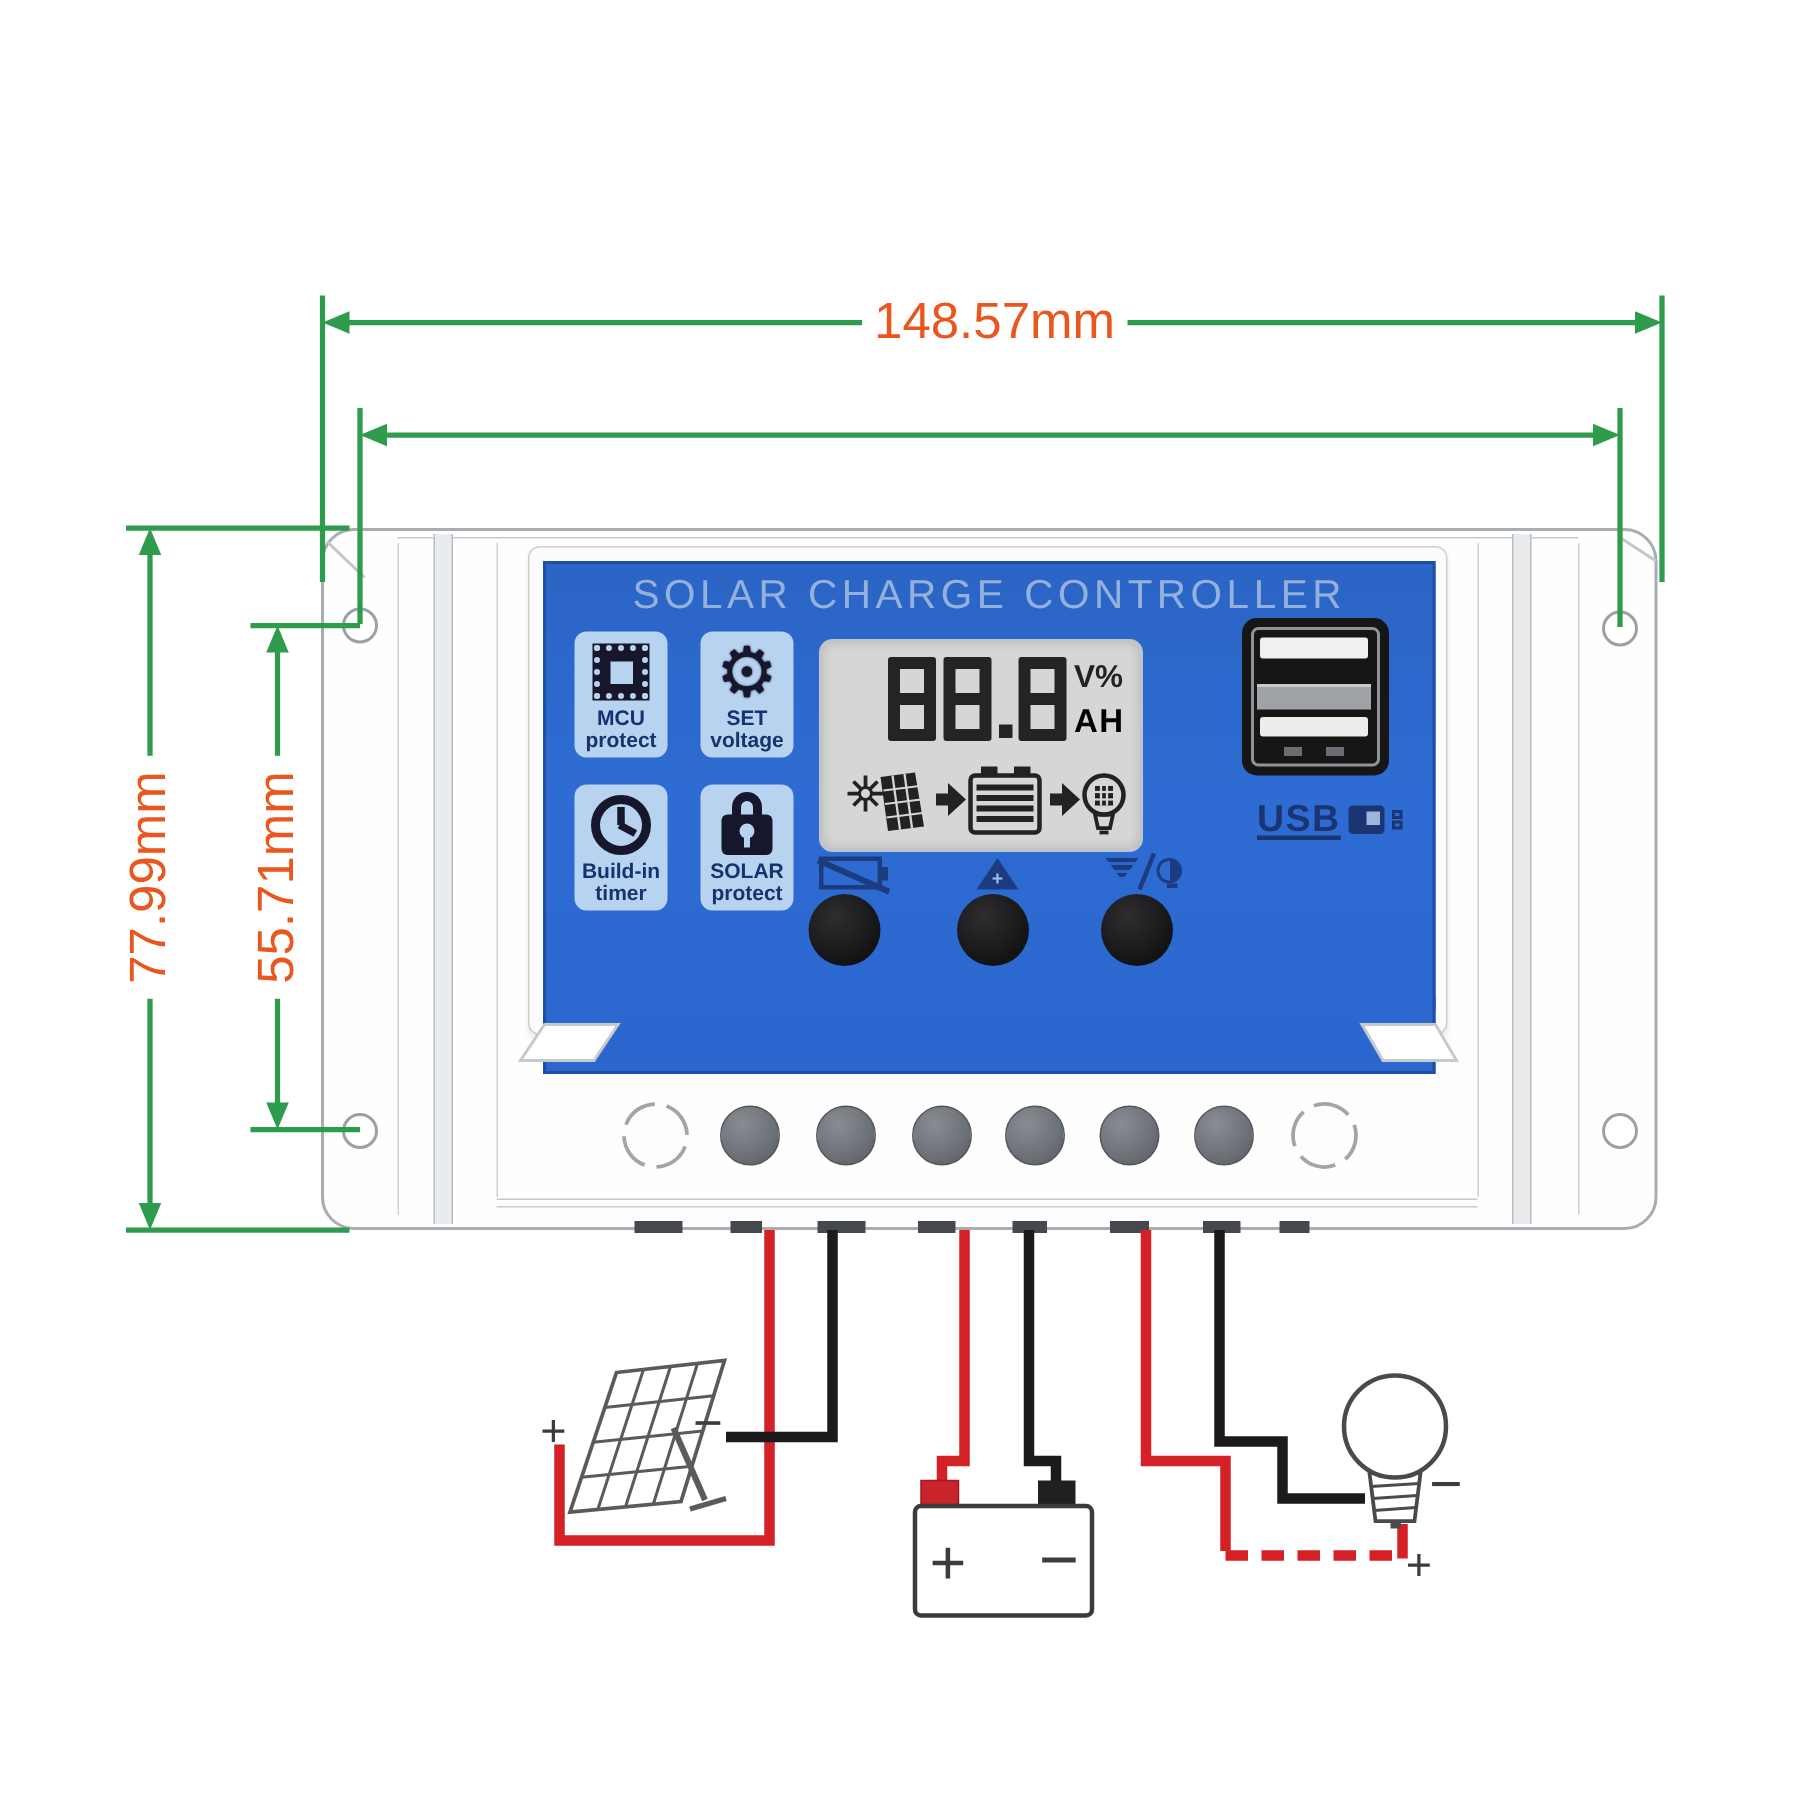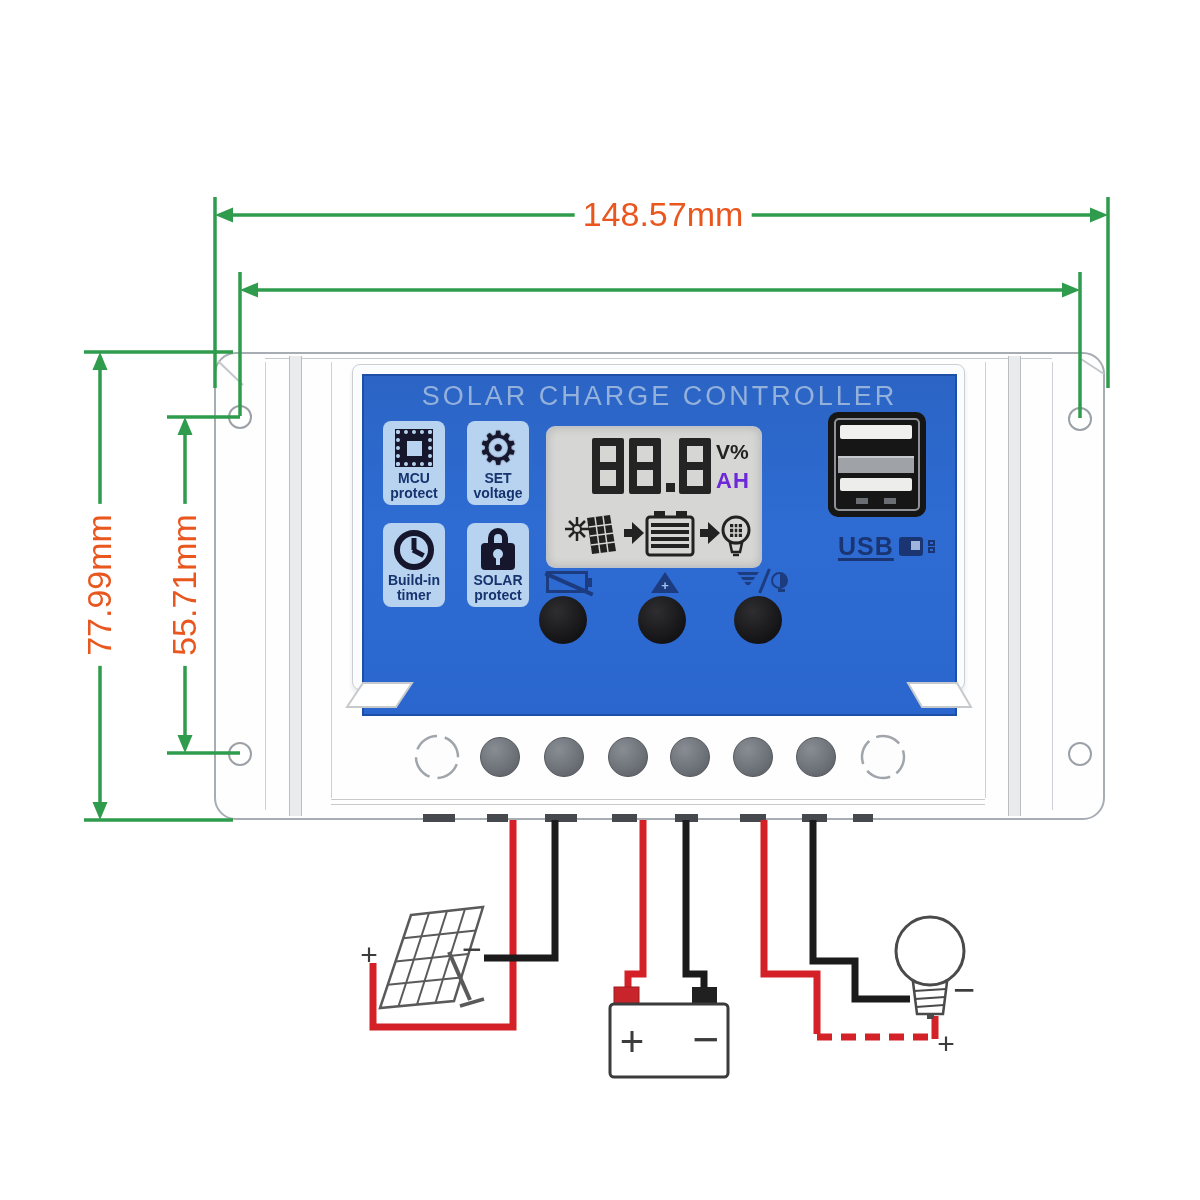--- a/index.html
+++ b/index.html
@@ -58,21 +58,21 @@
   .icon-lock .keystem{position:absolute;left:50%;top:29px;transform:translateX(-50%);width:4px;height:8px;background:#b7d3f0;}
 
   
   .lcd{position:absolute;left:186px;top:54px;width:212px;height:138px;background:#d6d6d4;
        border-radius:7px;box-shadow:0 0 0 2px #bfc4cb, inset 0 0 8px rgba(0,0,0,.15);}
   .digits{position:absolute;left:44px;top:10px;display:flex;align-items:flex-start;}
   .d8{width:32px;height:56px;border:8px solid #242424;border-radius:2px;position:relative;box-sizing:border-box;margin-right:5px;}
   .d8:before{content:"";position:absolute;left:-5px;right:-5px;top:50%;margin-top:-4px;height:8px;background:#242424;}
   .dot{width:9px;height:9px;background:#242424;align-self:flex-end;margin:0 4px 2px 0;}
   .unit-top{position:absolute;left:168px;top:12px;font-size:21px;font-weight:bold;color:#222;}
-  .unit-bottom{position:absolute;left:168px;top:40px;font-size:22px;font-weight:bold;color:#6d28d9;letter-spacing:1px;}
+  .unit-bottom{position:absolute;left:168px;top:40px;font-size:22px;font-weight:bold;color:#000000;letter-spacing:1px;}
   .sr{position:absolute;width:1px;height:1px;overflow:hidden;clip:rect(0 0 0 0);}
 
   
   .ind-batt{position:absolute;left:184px;top:197px;width:42px;height:22px;border:3px solid #1d3c80;box-sizing:border-box;}
   .ind-batt:before{content:"";position:absolute;right:-7px;top:4px;width:4px;height:9px;background:#1d3c80;}
   .ind-batt:after{content:"";position:absolute;left:-6px;top:8px;width:52px;height:4px;background:#1d3c80;transform:rotate(24deg);}
   .ind-warn{position:absolute;left:289px;top:198px;width:0;height:0;
             border-left:14px solid transparent;border-right:14px solid transparent;border-bottom:21px solid #1d3c80;}
   .ind-warn .plus{position:absolute;left:-6px;top:6px;width:12px;color:#9cc0f0;font-size:13px;font-weight:bold;text-align:center;}
   .ind-load{position:absolute;left:375px;top:196px;width:54px;height:24px;}

